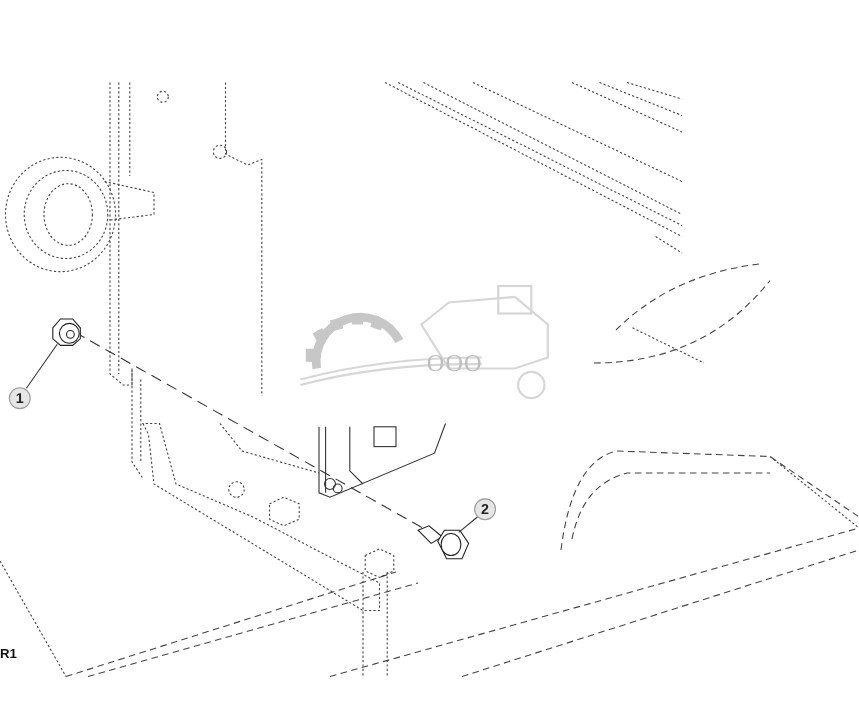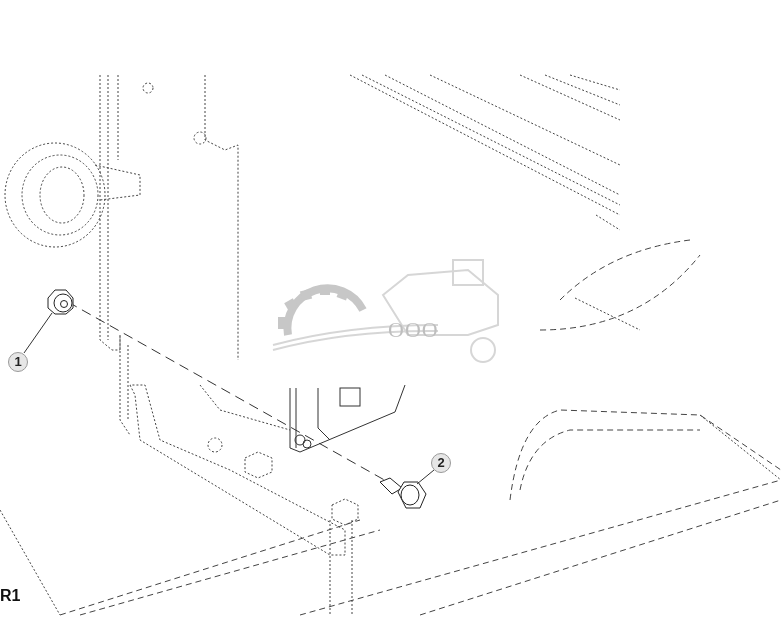--- a/index.html
+++ b/index.html
@@ -1,19 +1,19 @@
 <!DOCTYPE html>
 <html><head>
   <meta charset="utf-8">
   <style>
     html, body { margin: 0; padding: 0; background: #ffffff; }
     body { width: 781px; height: 641px; position: relative; overflow: hidden; font-family: "Liberation Sans", sans-serif; }
     #diagram { position: absolute; left: 0; top: 0; width: 781px; height: 641px; }
     .callout { position: absolute; width: 18px; height: 18px; border-radius: 50%; background: #e6e6e6; border: 1px solid #9a9a9a; color: #222; font-weight: bold; font-size: 13px; line-height: 18px; text-align: center; font-family: "Liberation Sans", sans-serif; }
-    .figure-label { position: absolute; font-weight: bold; font-size: 16px; color: #111; font-family: "Liberation Sans", sans-serif; }
+    .figure-label { position: absolute; font-weight: bold; font-size: 12px; color: #111; font-family: "Liberation Sans", sans-serif; }
     .watermark { position: absolute; left: 268px; top: 255px; width: 265px; height: 125px; opacity: 0.55; }
     .wm-ooo { position: absolute; left: 120px; top: 62px; font-family: "Liberation Serif", serif; font-size: 22px; color: #8a8a8a; letter-spacing: 1px; }
     .wm-name { position: absolute; left: 40px; top: 78px; font-family: "Liberation Serif", serif; font-size: 30px; color: #8a8a8a; letter-spacing: 0px; }
   </style>
 </head>
 <body>
 
 <svg id="diagram" viewBox="0 0 781 641" xmlns="http://www.w3.org/2000/svg">
   <g fill="none" stroke="#444" stroke-width="1" stroke-dasharray="2,2">
 

